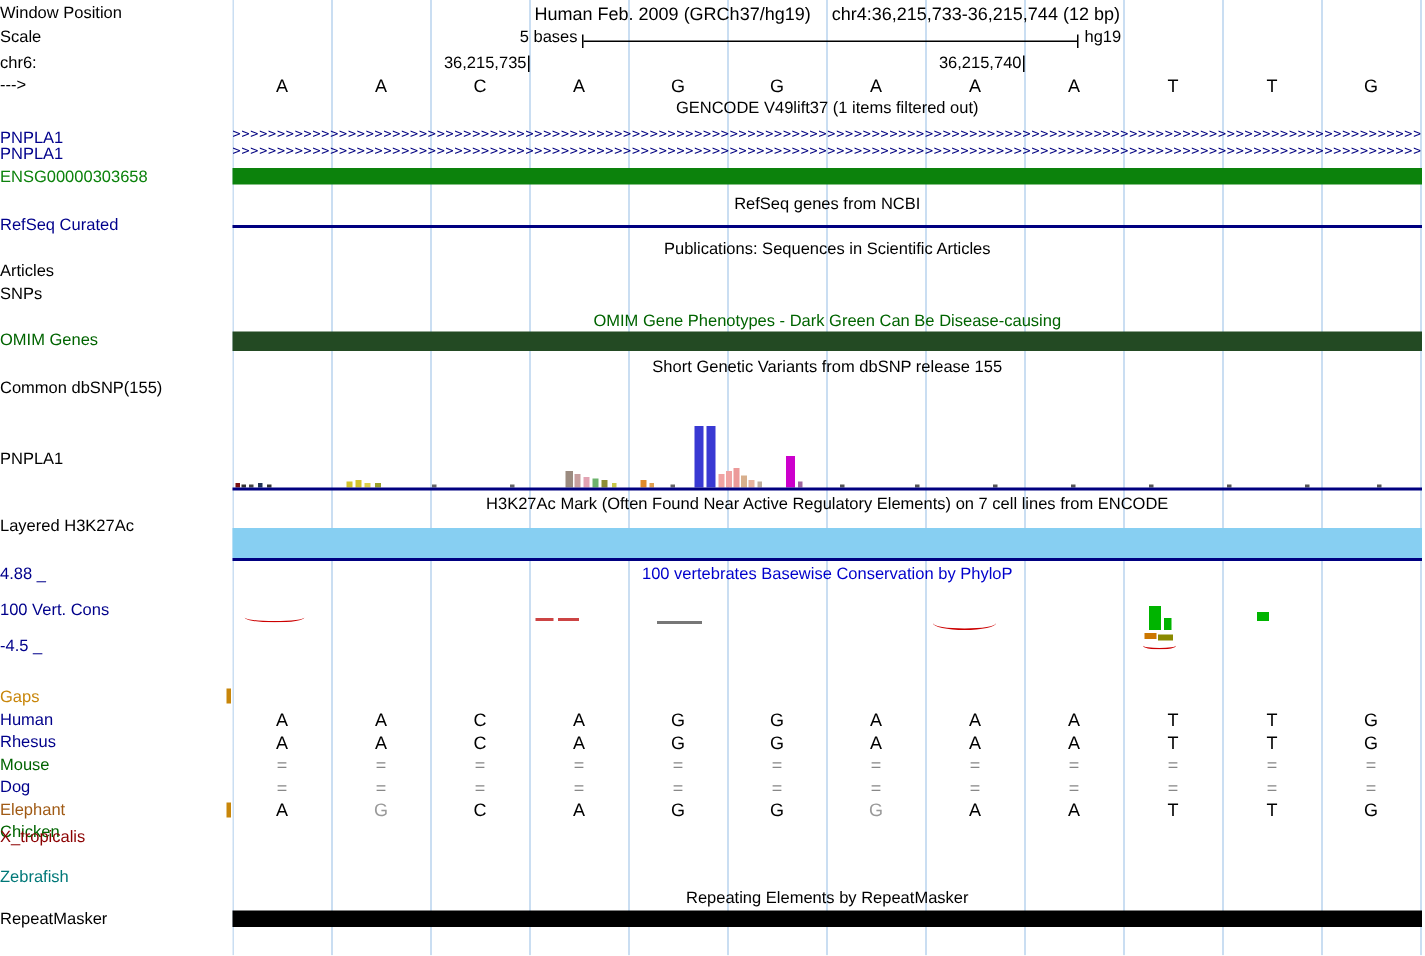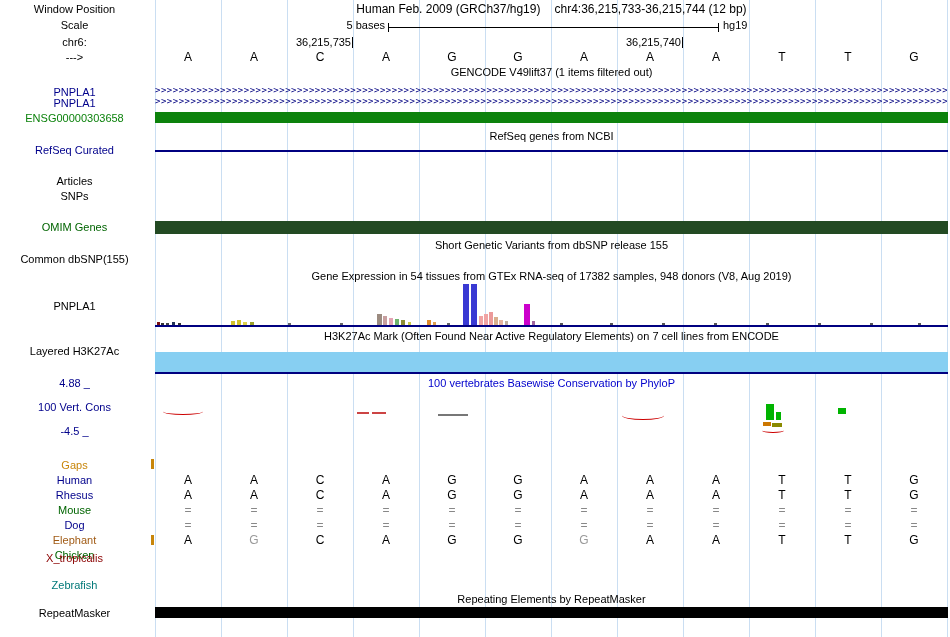--- a/index.html
+++ b/index.html
@@ -1,21 +1,21 @@
 <!DOCTYPE html>
 <html style="--label-blue: #00008b; --title-blue: #0000cc; --gene-green: #0c820c; --omim-text-green: #006400; --omim-bar-green: #234a23; --h3k27ac-blue: #87cff2; --navy: #000080; --grid-blue: #cadef2; --repeat-black: #000000; --gaps-orange: #c8860a;"><head>
 <meta charset="utf-8">
 <style>
   html,body{margin:0;padding:0;background:#fff;}
   .stage{position:relative;width:950px;height:637px;background:#fff;overflow:hidden;
          font-family:"Liberation Sans",sans-serif;font-size:11px;color:#000;}
   .grid{position:absolute;left:155px;top:0;width:793px;height:637px;
         background:repeating-linear-gradient(to right,var(--grid-blue) 0,var(--grid-blue) 1px,transparent 1px,transparent 66px);}
   .lbl{position:absolute;left:0;width:152px;box-sizing:border-box;padding-right:3px;
-       text-align:center;line-height:13px;white-space:nowrap;}
+       text-align:left;line-height:13px;white-space:nowrap;}
   .blue{color:var(--label-blue);}
   .green{color:var(--gene-green);}
   .dkgreen{color:var(--omim-text-green);}
   .title{position:absolute;left:155px;width:793px;text-align:center;line-height:13px;}
   .blue-t{color:var(--title-blue);}
   .dkgreen-t{color:var(--omim-text-green);}
   .titlerow{position:absolute;left:155px;width:793px;display:flex;justify-content:center;gap:14px;
             font-size:12px;line-height:14px;}
   .scale-text{position:absolute;top:19px;left:240px;width:145px;text-align:right;line-height:13px;}
   .scalebar{position:absolute;top:23px;left:388px;width:329px;height:9px;
@@ -83,30 +83,31 @@
   <div class="arrows" style="top:85px">&gt;&gt;&gt;&gt;&gt;&gt;&gt;&gt;&gt;&gt;&gt;&gt;&gt;&gt;&gt;&gt;&gt;&gt;&gt;&gt;&gt;&gt;&gt;&gt;&gt;&gt;&gt;&gt;&gt;&gt;&gt;&gt;&gt;&gt;&gt;&gt;&gt;&gt;&gt;&gt;&gt;&gt;&gt;&gt;&gt;&gt;&gt;&gt;&gt;&gt;&gt;&gt;&gt;&gt;&gt;&gt;&gt;&gt;&gt;&gt;&gt;&gt;&gt;&gt;&gt;&gt;&gt;&gt;&gt;&gt;&gt;&gt;&gt;&gt;&gt;&gt;&gt;&gt;&gt;&gt;&gt;&gt;&gt;&gt;&gt;&gt;&gt;&gt;&gt;&gt;&gt;&gt;&gt;&gt;&gt;&gt;&gt;&gt;&gt;&gt;&gt;&gt;&gt;&gt;&gt;&gt;&gt;&gt;&gt;&gt;&gt;&gt;&gt;&gt;&gt;&gt;&gt;&gt;&gt;&gt;&gt;&gt;&gt;&gt;&gt;&gt;&gt;&gt;&gt;&gt;&gt;&gt;&gt;&gt;&gt;&gt;&gt;&gt;&gt;&gt;&gt;&gt;&gt;&gt;&gt;&gt;&gt;&gt;&gt;&gt;&gt;&gt;&gt;&gt;&gt;&gt;&gt;&gt;&gt;&gt;&gt;&gt;&gt;&gt;&gt;&gt;&gt;&gt;&gt;&gt;&gt;&gt;&gt;&gt;&gt;</div>
   <div class="lbl blue" style="top:97px">PNPLA1</div>
   <div class="arrows" style="top:96px">&gt;&gt;&gt;&gt;&gt;&gt;&gt;&gt;&gt;&gt;&gt;&gt;&gt;&gt;&gt;&gt;&gt;&gt;&gt;&gt;&gt;&gt;&gt;&gt;&gt;&gt;&gt;&gt;&gt;&gt;&gt;&gt;&gt;&gt;&gt;&gt;&gt;&gt;&gt;&gt;&gt;&gt;&gt;&gt;&gt;&gt;&gt;&gt;&gt;&gt;&gt;&gt;&gt;&gt;&gt;&gt;&gt;&gt;&gt;&gt;&gt;&gt;&gt;&gt;&gt;&gt;&gt;&gt;&gt;&gt;&gt;&gt;&gt;&gt;&gt;&gt;&gt;&gt;&gt;&gt;&gt;&gt;&gt;&gt;&gt;&gt;&gt;&gt;&gt;&gt;&gt;&gt;&gt;&gt;&gt;&gt;&gt;&gt;&gt;&gt;&gt;&gt;&gt;&gt;&gt;&gt;&gt;&gt;&gt;&gt;&gt;&gt;&gt;&gt;&gt;&gt;&gt;&gt;&gt;&gt;&gt;&gt;&gt;&gt;&gt;&gt;&gt;&gt;&gt;&gt;&gt;&gt;&gt;&gt;&gt;&gt;&gt;&gt;&gt;&gt;&gt;&gt;&gt;&gt;&gt;&gt;&gt;&gt;&gt;&gt;&gt;&gt;&gt;&gt;&gt;&gt;&gt;&gt;&gt;&gt;&gt;&gt;&gt;&gt;&gt;&gt;&gt;&gt;&gt;&gt;&gt;&gt;&gt;&gt;&gt;</div>
   <div class="lbl green" style="top:112px">ENSG00000303658</div>
   <div class="bar" style="top:112px;height:11px;background:var(--gene-green)"></div>
 
   <div class="title" style="top:130px">RefSeq genes from NCBI</div>
   <div class="lbl blue" style="top:144px">RefSeq Curated</div>
   <div class="hline" style="top:150px;height:2px;background:var(--navy)"></div>
 
+  <div class="title" style="top:160px">Publications: Sequences in Scientific Articles</div>
   <div class="lbl" style="top:175px">Articles</div>
   <div class="lbl" style="top:190px">SNPs</div>
 
+  <div class="title dkgreen-t" style="top:208px">OMIM Gene Phenotypes - Dark Green Can Be Disease-causing</div>
   <div class="lbl dkgreen" style="top:221px">OMIM Genes</div>
   <div class="bar" style="top:221px;height:13px;background:var(--omim-bar-green)"></div>
 
   <div class="title" style="top:239px">Short Genetic Variants from dbSNP release 155</div>
   <div class="lbl" style="top:253px">Common dbSNP(155)</div>
 
-  <div class="title" style="top:270px">Gene Expression in 54 tissues from GTEx RNA-seq of 17382 samples, 948 donors (V8, Aug 2019)</div>
   <div class="lbl" style="top:300px">PNPLA1</div>
   <div id="gtex-bars">
       <div class="gbar" style="left: 157px; width: 3px; height: 3px; background: rgb(122, 16, 16);"></div>
       <div class="gbar" style="left: 161px; width: 3px; height: 2px; background: rgb(51, 51, 51);"></div>
       <div class="gbar" style="left: 166px; width: 3px; height: 2px; background: rgb(68, 68, 68);"></div>
       <div class="gbar" style="left: 172px; width: 3px; height: 3px; background: rgb(34, 51, 85);"></div>
       <div class="gbar" style="left: 178px; width: 3px; height: 2px; background: rgb(51, 51, 51);"></div>
       <div class="gbar" style="left: 231px; width: 4px; height: 4px; background: rgb(210, 194, 42);"></div>
       <div class="gbar" style="left: 237px; width: 4px; height: 5px; background: rgb(210, 194, 42);"></div>
       <div class="gbar" style="left: 243px; width: 4px; height: 3px; background: rgb(221, 208, 74);"></div>

